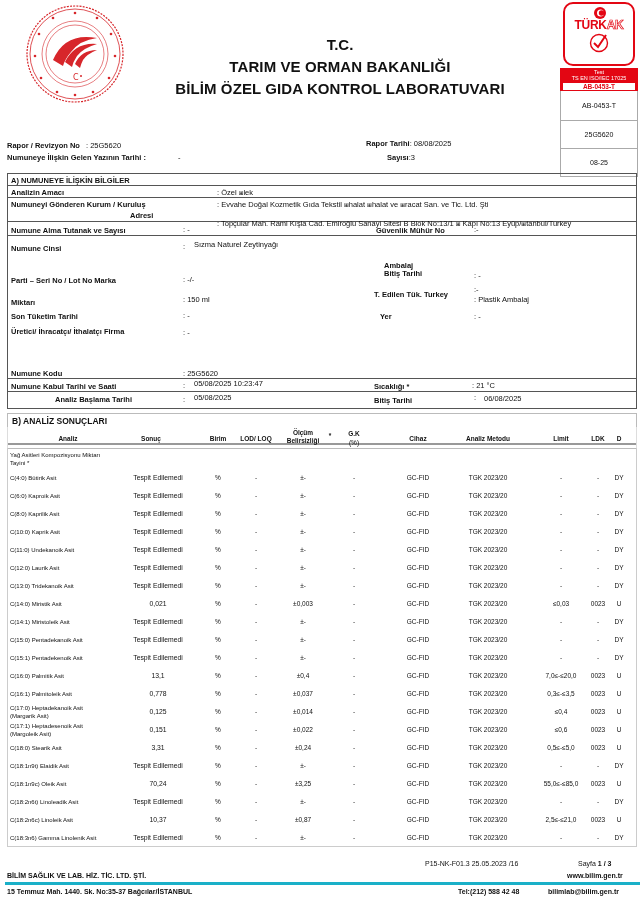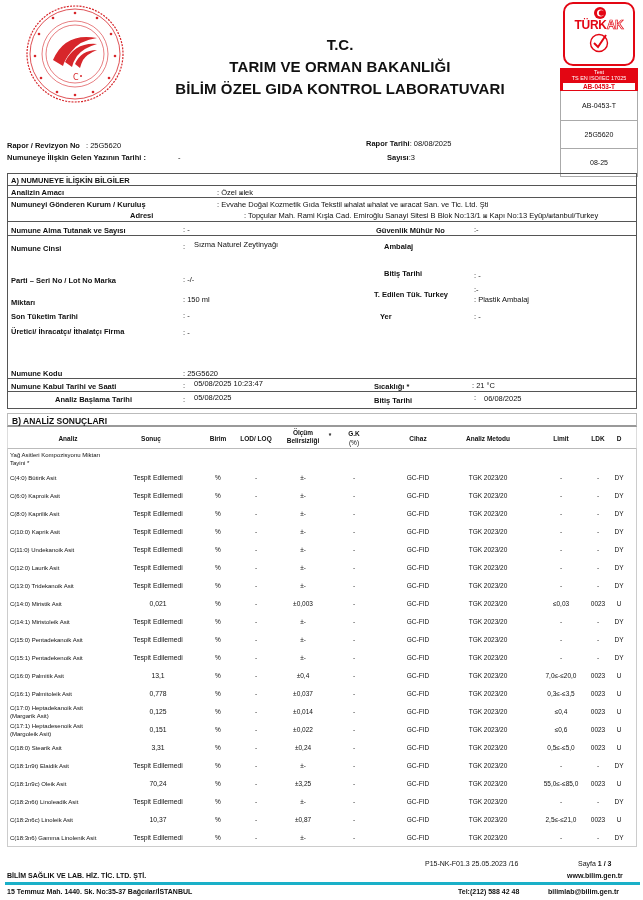--- a/index.html
+++ b/index.html
@@ -25,21 +25,21 @@
   .meta-line { font-size: 7.5px; }
 
   
   .secA { left: 7px; top: 173px; width: 630px; height: 236px; border: 1px solid #555; }
   .row { position: absolute; left: 0; width: 100%; }
   .row.b { border-bottom: 1px solid #555; }
   .lbl { position: absolute; font-weight: bold; font-size: 7.5px; }
   .val { position: absolute; font-size: 7.5px; }
 
   
-  .secB-head { left: 7px; top: 413px; width: 630px; height: 14px; border: 1px solid #bbb; border-bottom: 2px solid #999; }
+  .secB-head { left: 7px; top: 413px; width: 630px; height: 32px; border: 1px solid #bbb; border-bottom: 2px solid #999; }
   .secB-head span { position: absolute; left: 4px; top: 2px; font-weight: bold; font-size: 8.5px; }
   .thead { left: 7px; top: 427px; width: 630px; height: 22px; border-bottom: 1px solid #bbb; border-left: 1px solid #ddd; border-right: 1px solid #ddd; }
   .th { position: absolute; font-weight: bold; font-size: 6.5px; text-align: center; }
   .tbody { left: 7px; top: 449px; width: 630px; height: 398px; border: 1px solid #ccc; border-top: none; }
   .tr { position: absolute; left: 0; width: 100%; height: 18px; font-size: 6.5px; }
   .td { position: absolute; top: 0; line-height: 18px; white-space: nowrap; }
   .td.c { text-align: center; }
   .td.name { left: 2px; font-size: 6px; }
   .td.name.two { line-height: 8px; top: 1px; }
 
@@ -127,33 +127,33 @@
     <span class="lbl" style="left:3px;top:2px;">A) NUMUNEYE İLİŞKİN BİLGİLER</span>
   </div>
   <div class="row b" style="top:12px;height:12px;">
     <span class="lbl" style="left:3px;top:2px;">Analizin Amacı</span>
     <span class="val" style="left:209px;top:2px;">: Özel ⧆lek</span>
   </div>
   <div class="row b" style="top:24px;height:24px;">
     <span class="lbl" style="left:3px;top:2px;">Numuneyi Gönderen Kurum / Kuruluş</span>
     <span class="val" style="left:209px;top:2px;">: Evvahe Doğal Kozmetik Gıda Tekstil ⧆halat ⧆halat ve ⧆racat San. ve Tic. Ltd. Şti</span>
     <span class="lbl" style="left:122px;top:13px;">Adresi</span>
-    <span class="val" style="left:209px;top:13px;margin-left:27px;">: Topçular Mah. Rami Kışla Cad. Emiroğlu Sanayi Sitesi B Blok No:13/1 ⧆ Kapı No:13 Eyüp/⧆tanbul/Turkey</span>
+    <span class="val" style="left:209px;top:21px;">: Topçular Mah. Rami Kışla Cad. Emiroğlu Sanayi Sitesi B Blok No:13/1 ⧆ Kapı No:13 Eyüp/⧆tanbul/Turkey</span>
   </div>
   <div class="row b" style="top:48px;height:14px;">
     <span class="lbl" style="left:3px;top:4px;">Numune Alma Tutanak ve Sayısı</span>
     <span class="val" style="left:175px;top:3px;">: -</span>
     <span class="lbl" style="left:368px;top:4px;">Güvenlik Mühür No</span>
     <span class="val" style="left:466px;top:3px;">:-</span>
   </div>
 
   <span class="lbl" style="left:3px;top:70px;">Numune Cinsi</span>
   <span class="val" style="left:175px;top:68px;">:</span>
   <span class="val" style="left:186px;top:66px;">Sızma Naturel Zeytinyağı</span>
-  <span class="lbl" style="left:376px;top:68px;">Ambalaj</span>
+  <span class="lbl" style="left:376px;top:87px;">Ambalaj</span>
   <span class="val" style="left:466px;top:77px;margin-top:44px;">: Plastik Ambalaj</span>
   <span class="lbl" style="left:376px;top:95px;">Bitiş Tarihi</span>
   <span class="val" style="left:466px;top:97px;">: -</span>
   <span class="lbl" style="left:3px;top:102px;">Parti – Seri No / Lot No  Marka</span>
   <span class="val" style="left:175px;top:101px;">: -/-</span>
   <span class="lbl" style="left:366px;top:116px;">T. Edilen Tük. Turkey</span>
   <span class="val" style="left:466px;top:111px;">:-</span>
   <span class="lbl" style="left:3px;top:124px;">Miktarı</span>
   <span class="val" style="left:175px;top:121px;">: 150 ml</span>
   <span class="lbl" style="left:3px;top:138px;">Son Tüketim Tarihi</span>

